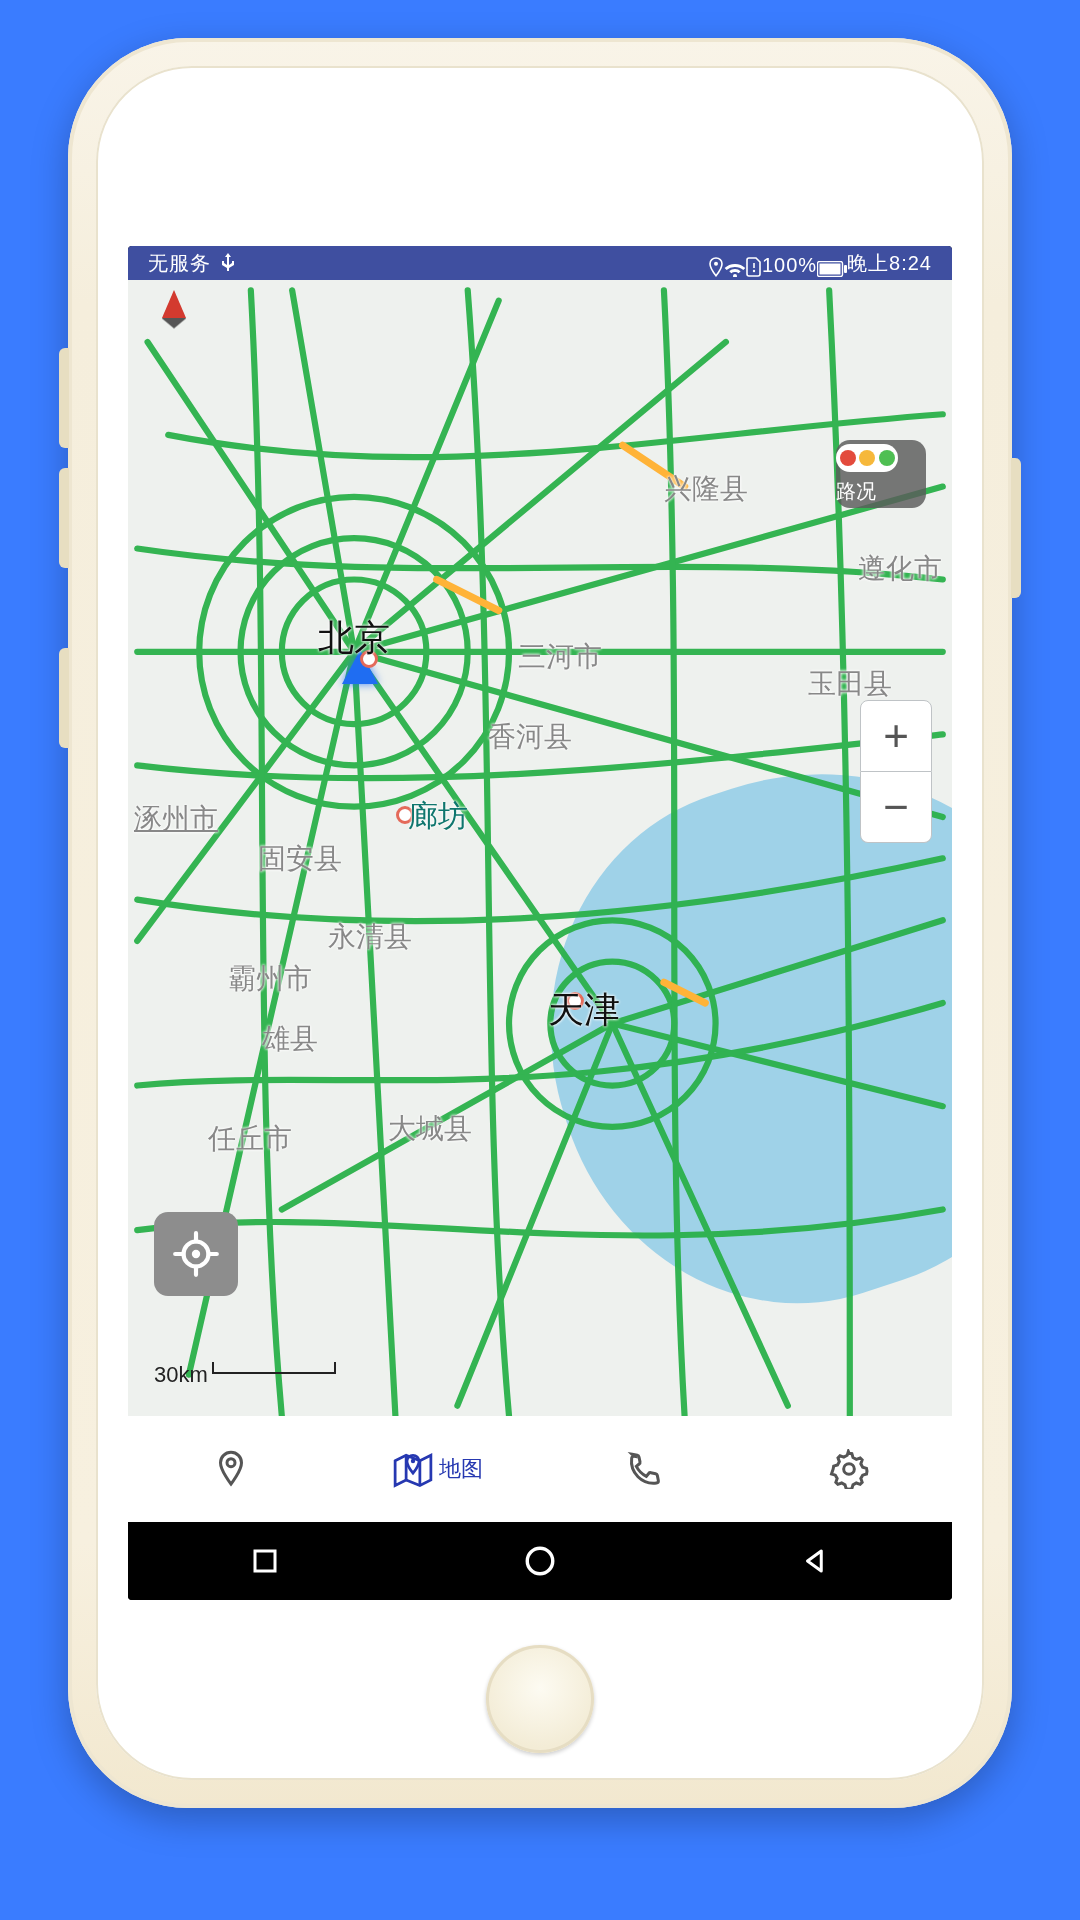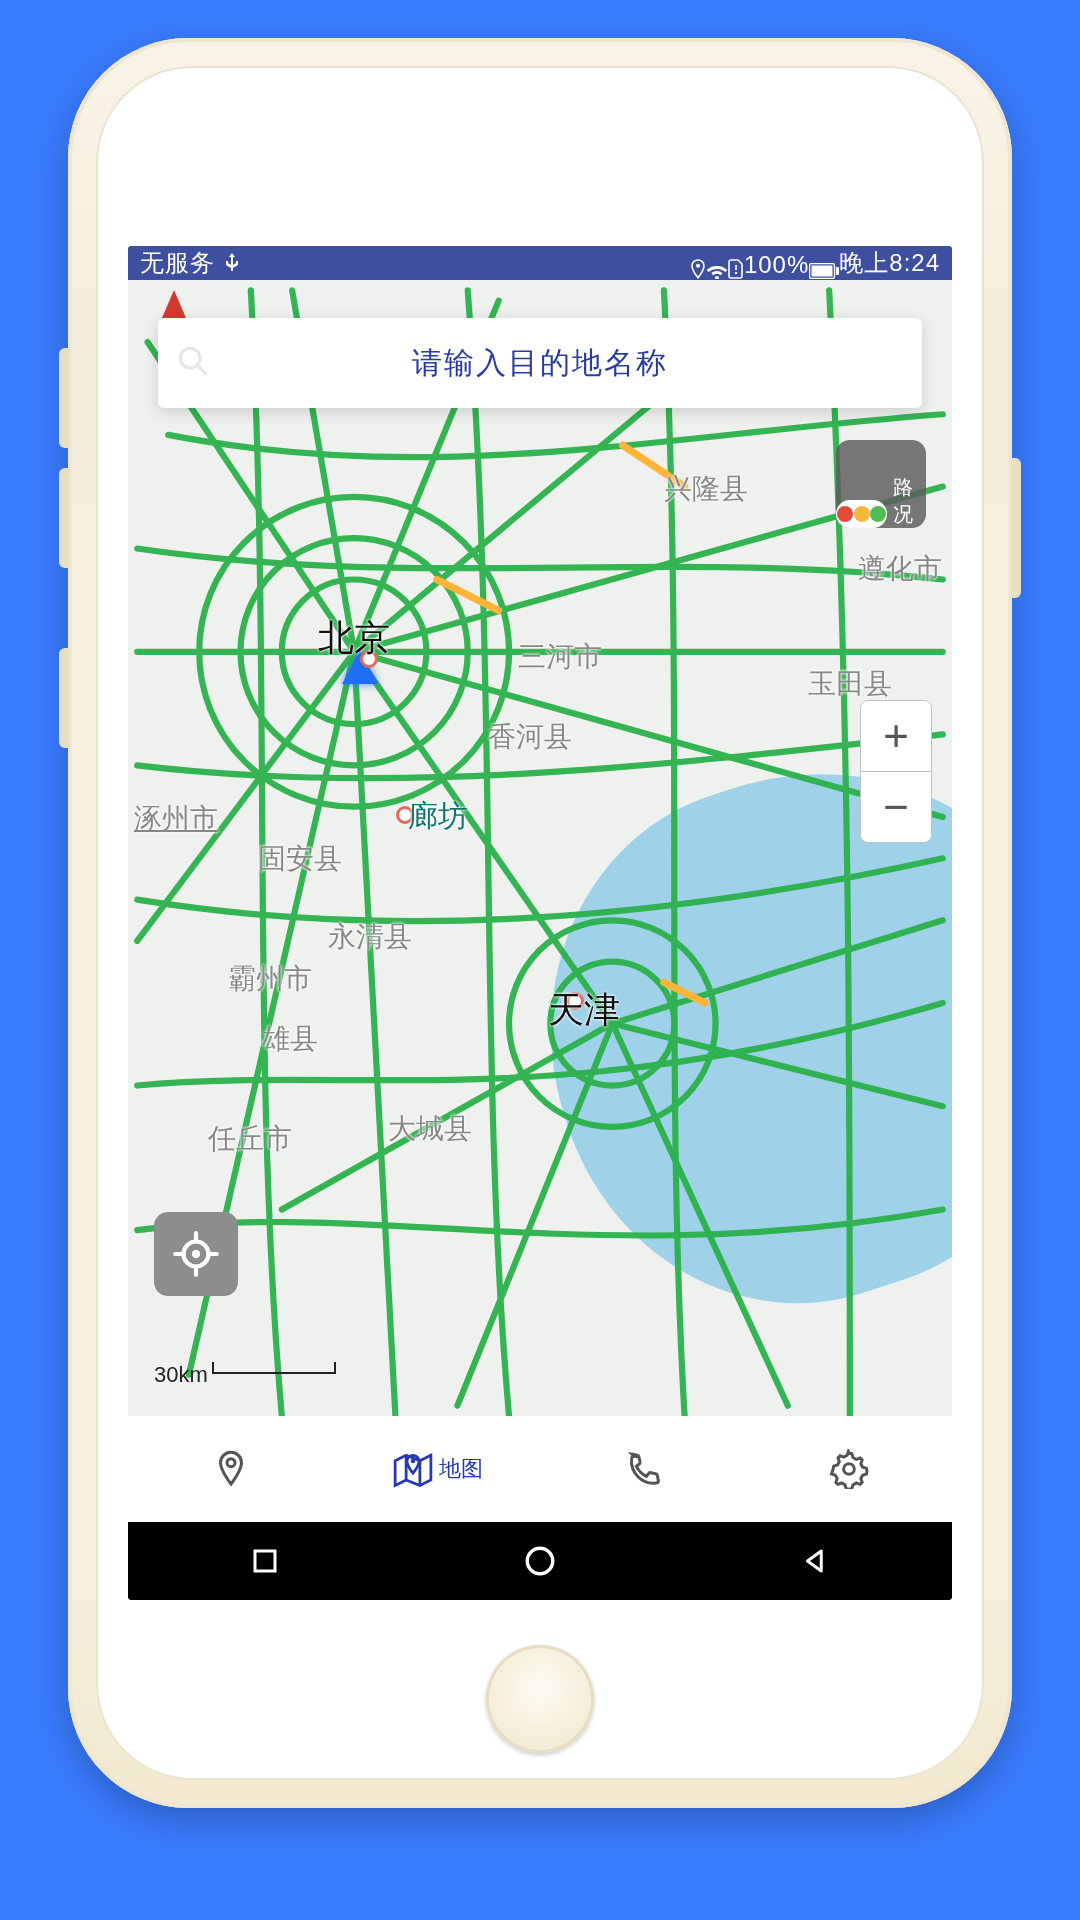--- a/index.html
+++ b/index.html
@@ -34,21 +34,21 @@
 .device-screen{
 	position:absolute;left:32px;right:32px;top:180px;bottom:180px;
 	background:#000;border-radius:4px;overflow:hidden;
 	display:flex;flex-direction:column;
 }
 
 
 .status-bar{
 	height:34px;flex:0 0 34px;background:#3f4fa0;color:#fff;
 	display:flex;align-items:center;justify-content:space-between;
-	padding:0 12px;font-size:24px;letter-spacing:1px;
+	padding:0 20px;font-size:20px;letter-spacing:1px;
 }
 .status-left{display:flex;align-items:center;gap:10px;}
 .status-right{display:flex;align-items:flex-end;}
 .status-icon{display:inline-flex;align-items:center;justify-content:center;}
 .status-icon svg{display:block;}
 
 
 .map-pane{
 	position:relative;flex:1 1 auto;background:#eef1ee;overflow:hidden;
 }
@@ -72,23 +72,23 @@
 }
 .compass::after{content:"";position:absolute;left:-12px;top:28px;border-left:12px solid transparent;border-right:12px solid transparent;border-top:10px solid #555;}
 
 
 .map-label{position:absolute;color:#333;font-size:28px;white-space:nowrap;text-shadow:0 0 3px #fff,0 0 3px #fff;}
 .map-label.gray{color:#888;}
 .map-label.city{font-size:36px;color:#111;}
 
 
 .traffic-btn{
-	position:absolute;right:26px;top:160px;width:90px;height:88px;
+	position:absolute;right:26px;top:160px;width:90px;height:68px;
 	background:rgba(90,90,90,.82);border-radius:14px;color:#fff;
-	display:flex;flex-direction:row;align-items:flex-end;justify-content:center;gap:6px;
+	display:flex;flex-direction:column;align-items:flex-start;justify-content:center;gap:6px;
 	font-size:20px;
 }
 .traffic-lights{width:62px;height:28px;background:#fff;border-radius:16px;display:flex;align-items:center;justify-content:space-evenly;}
 .traffic-lights span{width:16px;height:16px;border-radius:50%;}
 .tl-r{background:#e34b3d;}.tl-y{background:#f6b83b;}.tl-g{background:#4fbf53;}
 
 
 .zoom-group{position:absolute;right:20px;top:420px;display:flex;flex-direction:column;}
 .zoom-btn{
 	width:70px;height:70px;background:#fff;border:1px solid #bfc3c6;display:flex;align-items:center;justify-content:center;
@@ -234,29 +234,20 @@
         </g>
         <g stroke="#ffb338" stroke-width="7" fill="none" stroke-linecap="round">
           <path d="M300 290 L360 320"></path>
                 <path d="M480 160 L540 200"></path>
                 <path d="M520 680 L560 700"></path>
         </g>
       </svg>
 
       <div class="compass"></div>
 
-      <div class="search-box">
-        <span class="search-icon">
-          <svg width="34" height="34" viewBox="0 0 24 24">
-                  <circle cx="10" cy="10" r="7" fill="none" stroke="#bbb" stroke-width="2.2"></circle>
-                  <path d="M15.2 15.2L21 21" stroke="#bbb" stroke-width="2.2" stroke-linecap="round"></path>
-                </svg>
-        </span>
-        <span class="search-placeholder">请输入目的地名称</span>
-      </div>
 
       <div class="traffic-btn">
         <div class="traffic-lights">
           <span class="tl-r"></span>
                 <span class="tl-y"></span>
                 <span class="tl-g"></span>
         </div>
         <span>路况</span>
       </div>
 

